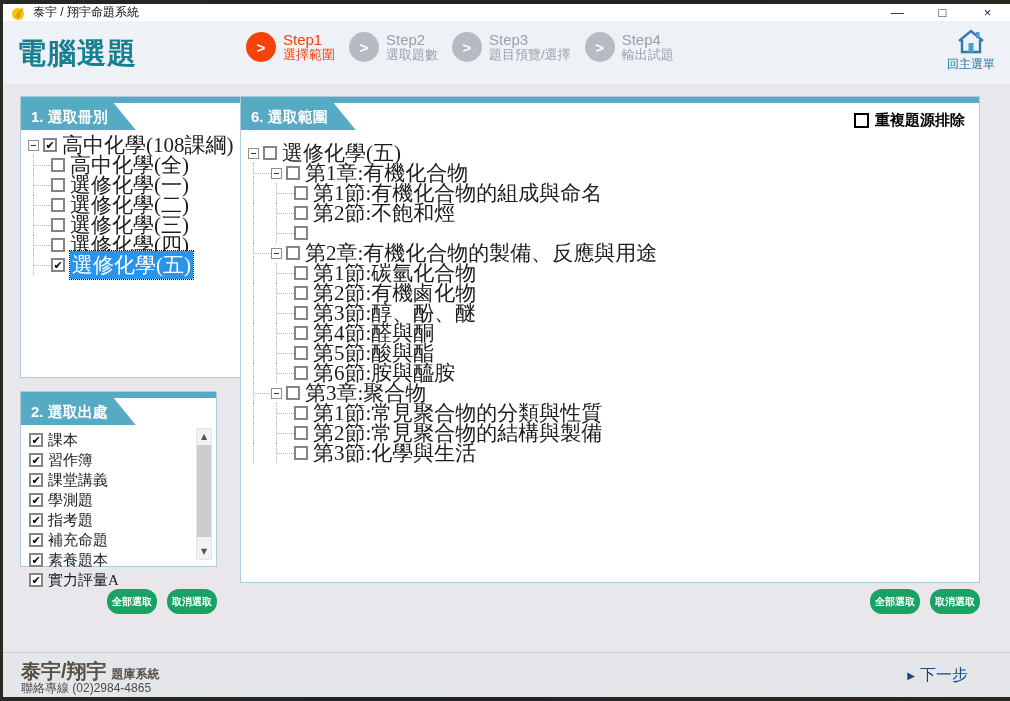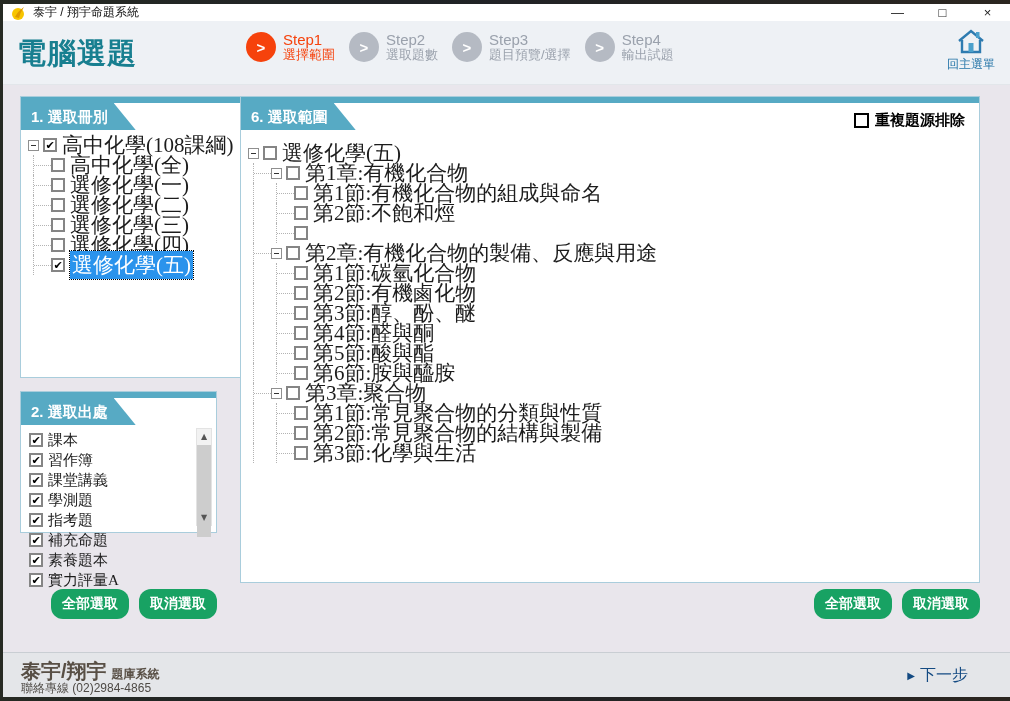--- a/index.html
+++ b/index.html
@@ -32,21 +32,21 @@
   .home-btn{position:absolute;right:10px;top:7px;width:58px;text-align:center;cursor:pointer;}
   .home-btn svg{display:block;margin:0 auto;}
   .home-label{font-size:12px;color:#2575a8;margin-top:1px;text-align:center;}
   
   .main{flex:1;background:var(--main-bg);position:relative;}
   .panel{position:absolute;background:#fff;border:1px solid var(--panel-border);}
   .panel::before{content:'';position:absolute;top:0;left:0;right:0;height:6px;background:var(--teal);}
   .ribbon{position:absolute;top:6px;left:0;height:27px;background:var(--teal);color:#fff;font-size:15px;font-weight:bold;line-height:27px;padding:0 6px 0 10px;white-space:nowrap;}
   .ribbon::after{content:'';position:absolute;left:100%;top:0;width:22px;height:27px;background:var(--teal);clip-path:polygon(0 0,0 100%,100% 100%);}
   #panel1{left:17px;top:11px;width:236px;height:282px;}
-  #panel2{left:17px;top:306px;width:197px;height:142px;}
+  #panel2{left:17px;top:306px;width:197px;height:176px;}
   #panel3{left:237px;top:11px;width:740px;height:487px;}
   .tree{position:absolute;left:7px;right:4px;top:38px;font-family:"Liberation Serif",serif;}
   .trow{display:flex;align-items:center;height:20px;white-space:nowrap;}
   .guide{align-self:stretch;width:18px;border-left:1px dotted #b3b3b3;margin-left:5px;flex:none;}
   .connector{align-self:stretch;width:18px;border-left:1px dotted #b3b3b3;margin-left:5px;position:relative;flex:none;}
   .connector::after{content:'';position:absolute;top:50%;left:0;width:17px;border-top:1px dotted #b3b3b3;}
   .ebox{width:11px;height:11px;border:1px solid #8f8f8f;background:#fff;position:relative;margin-right:4px;flex:none;}
   .ebox::after{content:'';position:absolute;left:2px;right:2px;top:4px;border-top:1px solid #333;}
   .cb{width:14px;height:14px;border:2px solid #858585;background:#fff;margin-right:5px;display:flex;align-items:center;justify-content:center;font-size:11px;font-weight:bold;color:#000;font-family:"DejaVu Sans",sans-serif;flex:none;cursor:pointer;}
   .tlabel{font-size:21px;color:#1c1c1c;cursor:default;}
@@ -58,21 +58,21 @@
   .scrollbar{position:absolute;top:36px;bottom:6px;right:4px;width:16px;background:#f2f2f2;border:1px solid #e3e3e3;}
   .scroll-arrow{height:15px;display:flex;align-items:center;justify-content:center;font-size:8px;color:#555;font-family:"DejaVu Sans",sans-serif;cursor:pointer;}
   .scroll-thumb{position:absolute;top:16px;left:0;right:0;height:92px;background:#cdcdcd;cursor:pointer;}
   .scroll-arrow.down{position:absolute;bottom:0;left:0;right:0;}
   
   .dedupe{position:absolute;top:12px;right:10px;display:flex;align-items:center;background:#fff;padding:2px 4px;}
   .dedupe .box{width:15px;height:15px;border:2px solid #000;background:#fff;margin-right:6px;cursor:pointer;}
   .dedupe .lbl{font-size:15px;font-weight:bold;color:#000;}
   
   .btn-row{position:absolute;top:504px;display:flex;}
-  .gbtn{background:var(--green);color:#fff;font-size:14px;font-weight:bold;border:none;border-radius:12px;height:30px;padding:0 11px;margin-left:10px;cursor:pointer;font-family:"Liberation Sans",sans-serif;}
+  .gbtn{background:var(--green);color:#fff;font-size:10px;font-weight:bold;border:none;border-radius:12px;height:25px;padding:0 5px;margin-left:10px;cursor:pointer;font-family:"Liberation Sans",sans-serif;}
   #btnrow1{left:17px;width:197px;justify-content:flex-end;}
   #btnrow2{left:237px;width:740px;justify-content:flex-end;}
   
   .footer{height:45px;background:var(--footer-bg);border-top:1px solid #c9ced3;position:relative;flex:none;}
   .brand-line{position:absolute;left:18px;top:5px;color:var(--brand);}
   .brand-main{font-size:20px;font-weight:bold;}
   .brand-suffix{font-size:12px;font-weight:bold;margin-left:5px;}
   .hotline{position:absolute;left:18px;top:27px;font-size:12px;color:#4e4a45;}
   .next-btn{position:absolute;right:42px;top:12px;font-size:16px;color:var(--next-blue);cursor:pointer;display:flex;align-items:center;}
   .next-icon{font-size:10px;margin-right:5px;font-family:"DejaVu Sans",sans-serif;}

